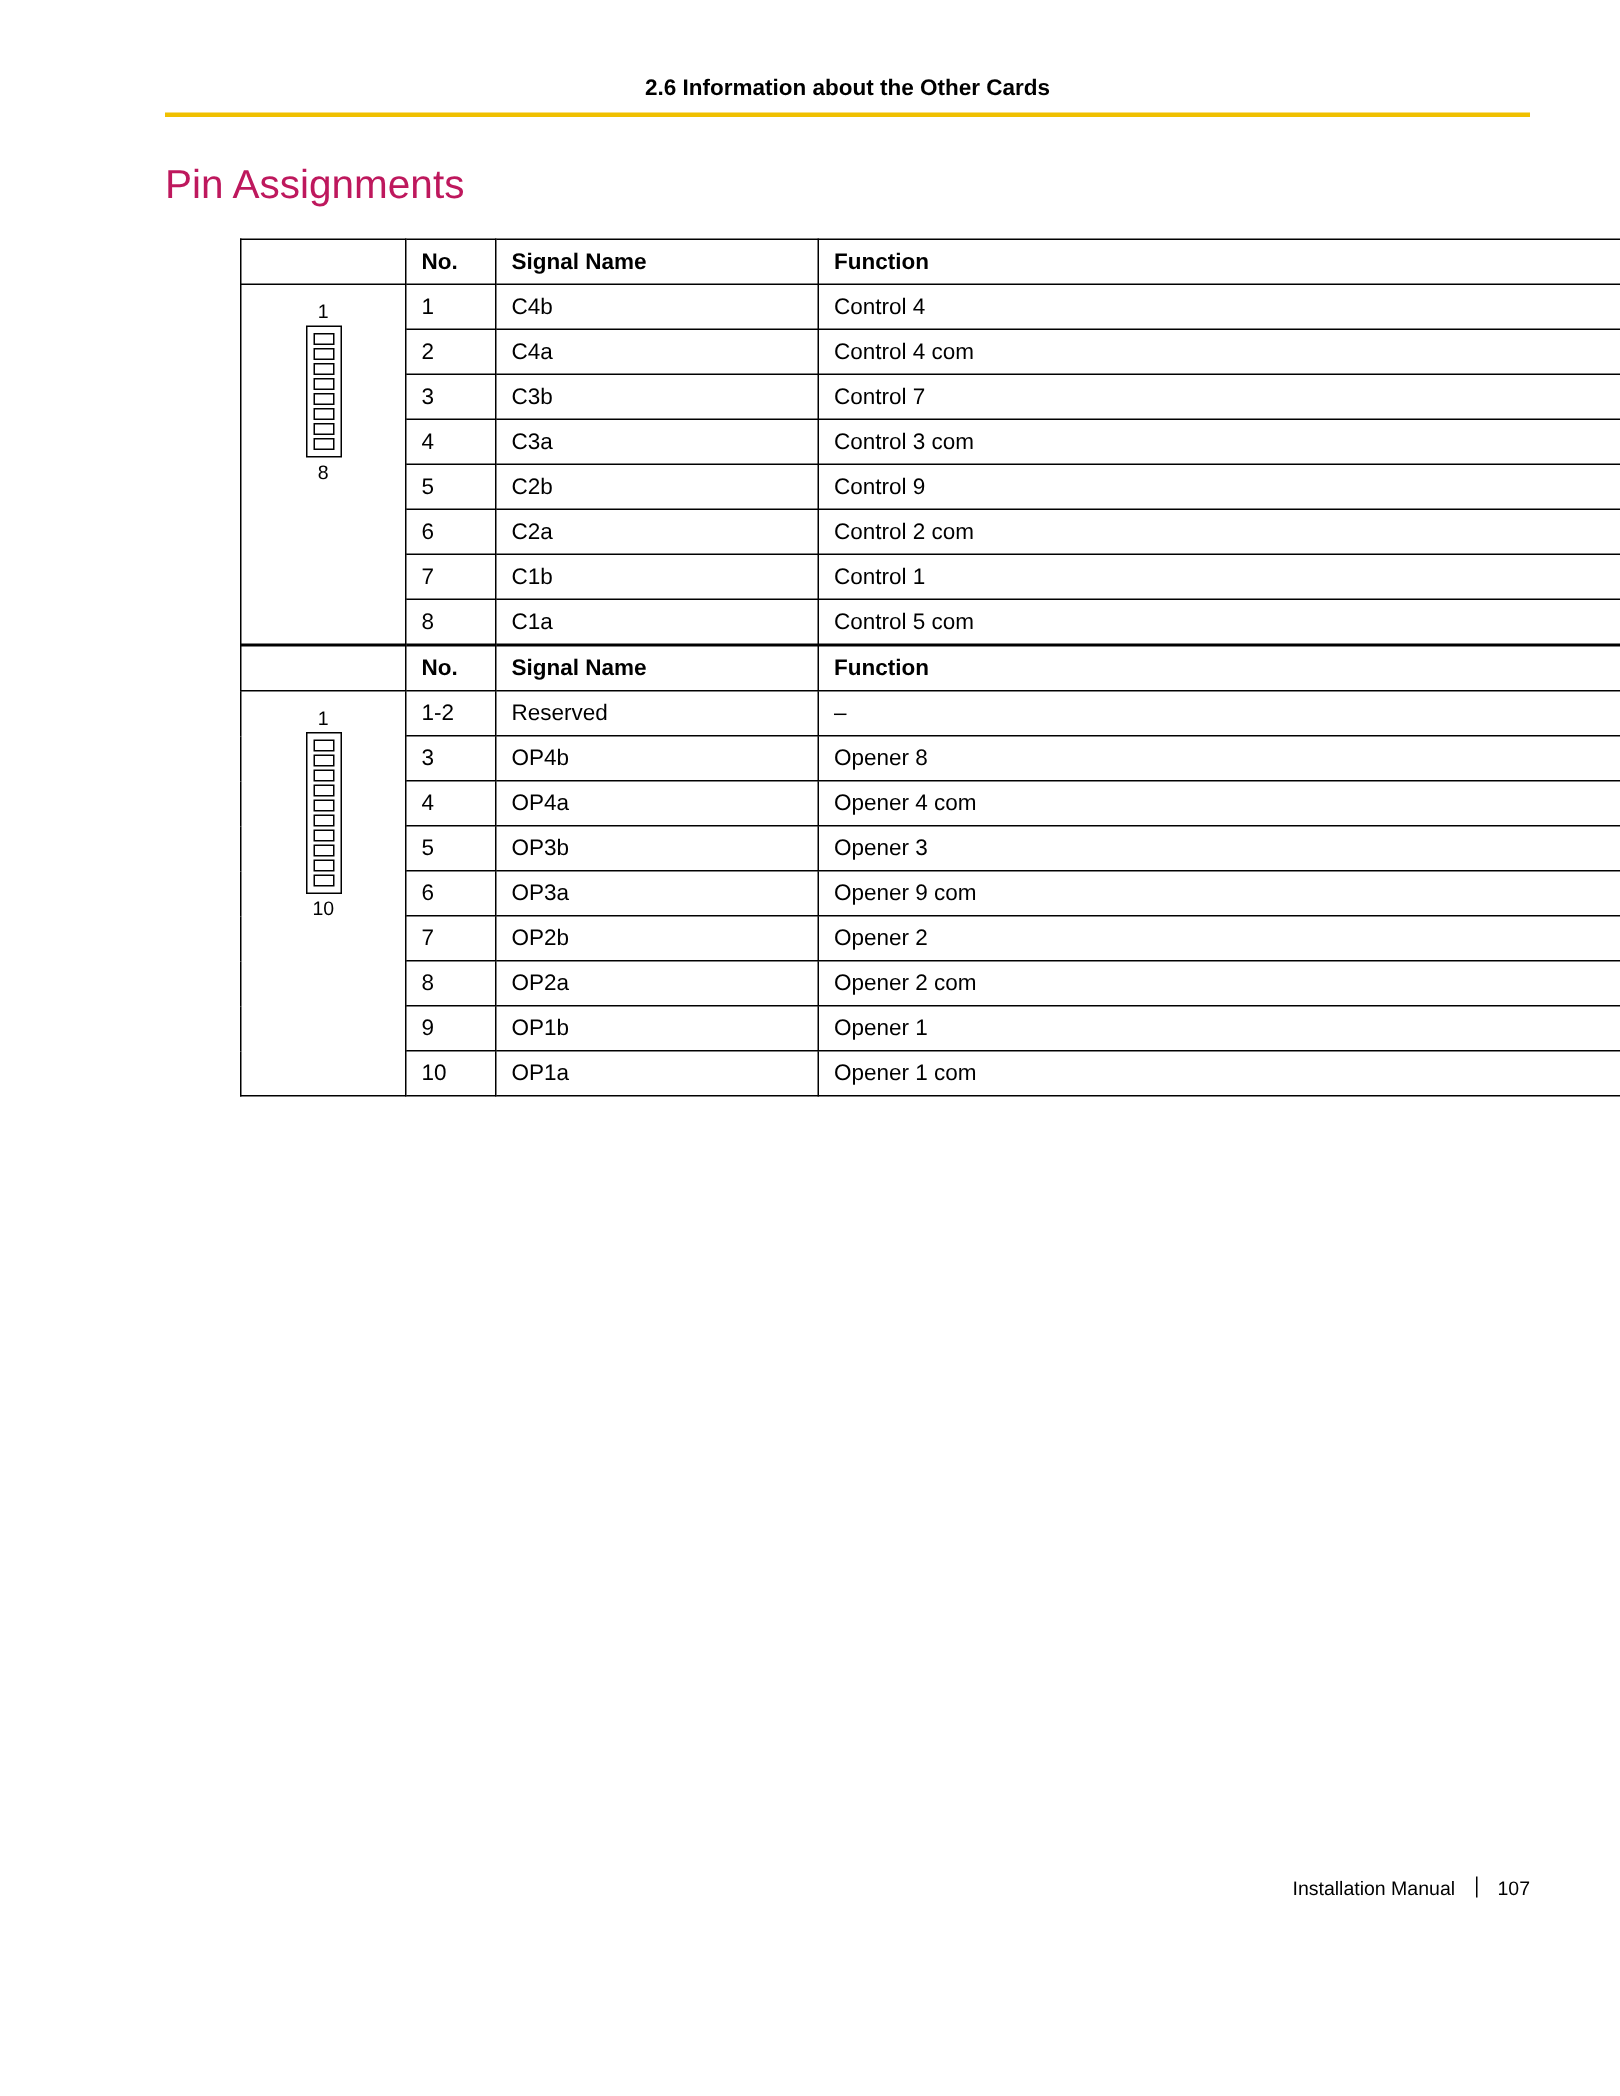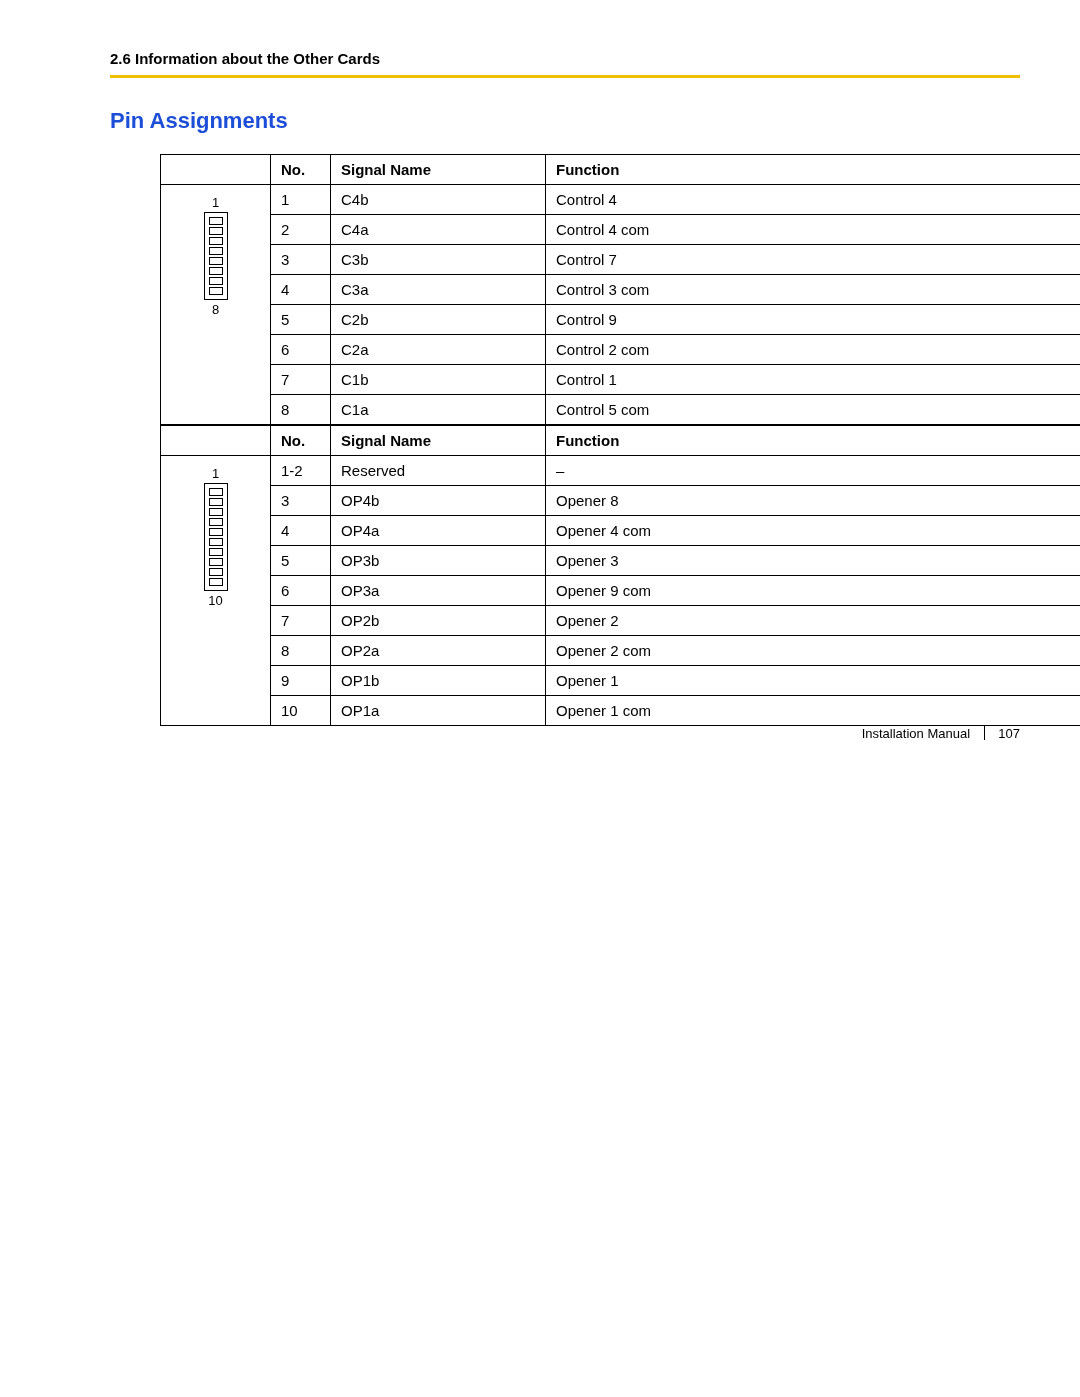--- a/index.html
+++ b/index.html
@@ -9,33 +9,33 @@
     font-family: Arial, Helvetica, sans-serif;
     color: #000;
     width: 1080px;
   }
   .page {
     width: 1080px;
     box-sizing: border-box;
     padding: 50px 60px 40px 110px;
   }
   .header-label {
-    text-align: left;
+    text-align: center;
     font-size: 15px;
     font-weight: bold;
     margin-bottom: 8px;
   }
   .rule {
     border-top: 3px solid #f0c000;
     margin-bottom: 30px;
   }
   .h1 {
-    color: #1d4ed8;
-    font-size: 22px;
-    font-weight: bold;
+    color: #be185d;
+    font-size: 27px;
+    font-weight: normal;
     margin: 0 0 20px 0;
   }
   .h2 {
     font-size: 17px;
     font-weight: bold;
     margin: 20px 0 8px 0;
   }
   .tbl-wrap {
     margin-left: 50px;
   }
@@ -56,20 +56,21 @@
   table.pin col.c0 { width: 110px; }
   table.pin col.c1 { width: 60px; }
   table.pin col.c2 { width: 215px; }
   table.pin td.diagram {
     vertical-align: top;
     text-align: center;
     padding: 10px 0 0 0;
   }
   .footer {
     position: relative;
+    margin-top: 520px;
     text-align: right;
     font-size: 13px;
     color: #000;
   }
   .footer .sep {
     display: inline-block;
     border-left: 1px solid #000;
     height: 14px;
     margin: 0 10px -2px 10px;
   }

